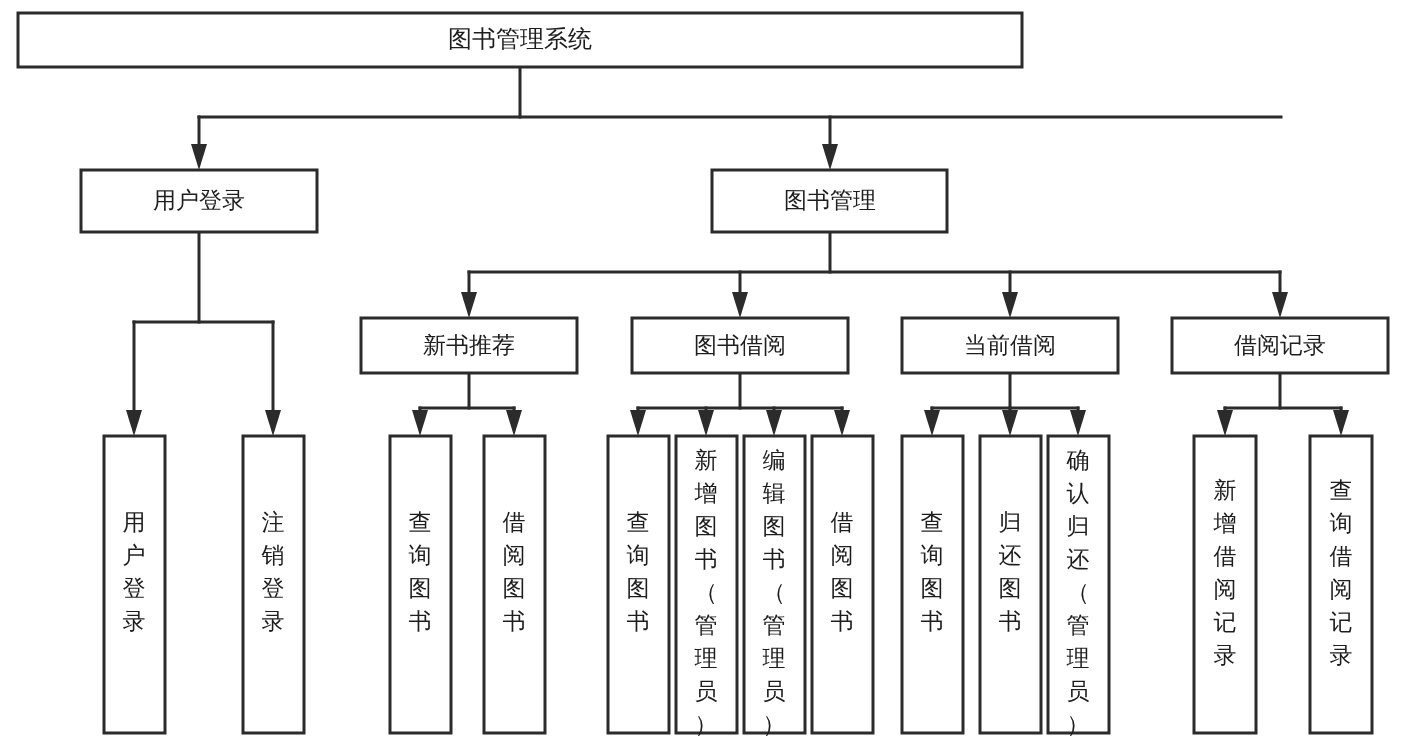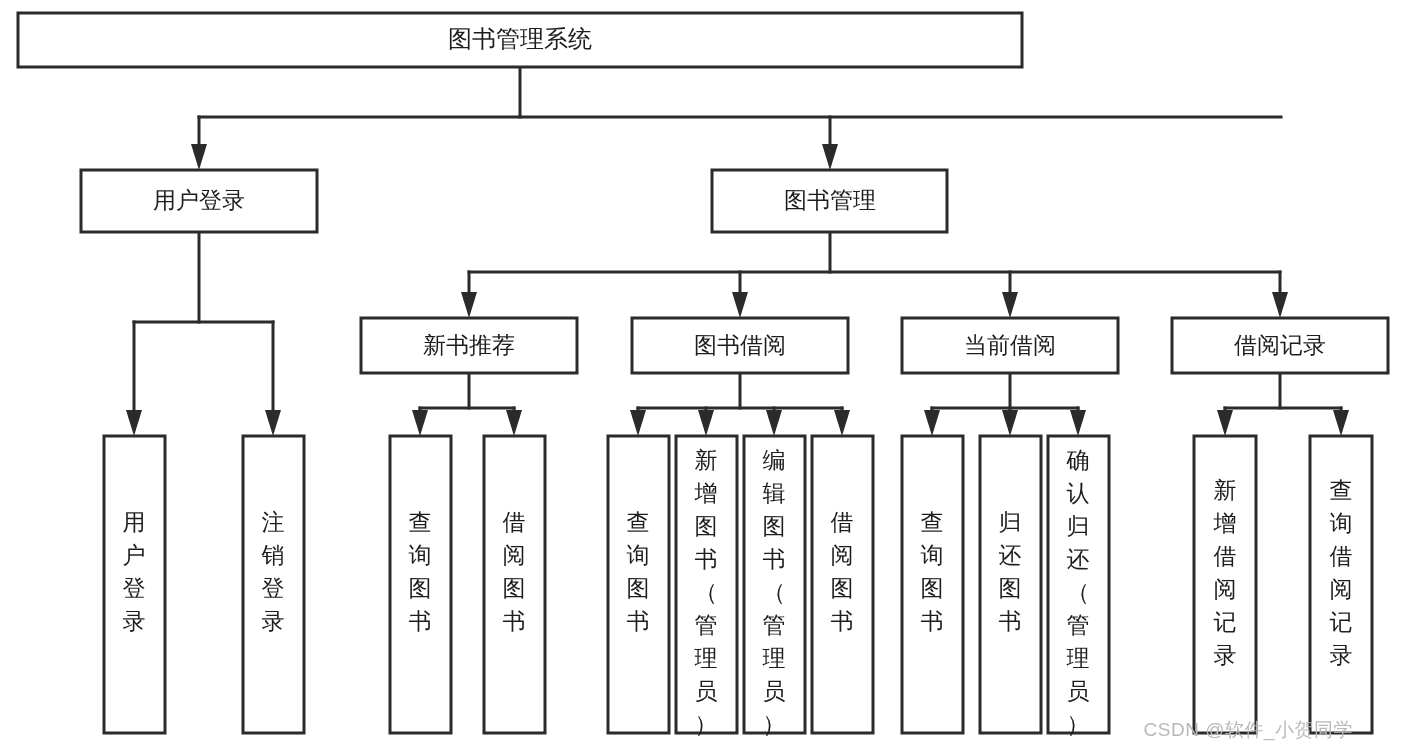--- a/index.html
+++ b/index.html
@@ -187,14 +187,13 @@
     <g>
       <rect class="box-rect" x="1194" y="436" width="62" height="297"></rect>
       <text class="vlabel" x="1225" y="498"><tspan x="1225" y="498">新</tspan><tspan x="1225" y="531">增</tspan><tspan x="1225" y="564">借</tspan><tspan x="1225" y="597">阅</tspan><tspan x="1225" y="630">记</tspan><tspan x="1225" y="663">录</tspan></text>
     </g>
     <g>
       <rect class="box-rect" x="1310" y="436" width="62" height="297"></rect>
       <text class="vlabel" x="1341" y="498"><tspan x="1341" y="498">查</tspan><tspan x="1341" y="531">询</tspan><tspan x="1341" y="564">借</tspan><tspan x="1341" y="597">阅</tspan><tspan x="1341" y="630">记</tspan><tspan x="1341" y="663">录</tspan></text>
     </g>
   </svg>
 
-  <div class="watermark">CSDN @软件_小贺同学</div>
 </div>
 
 </body></html>

